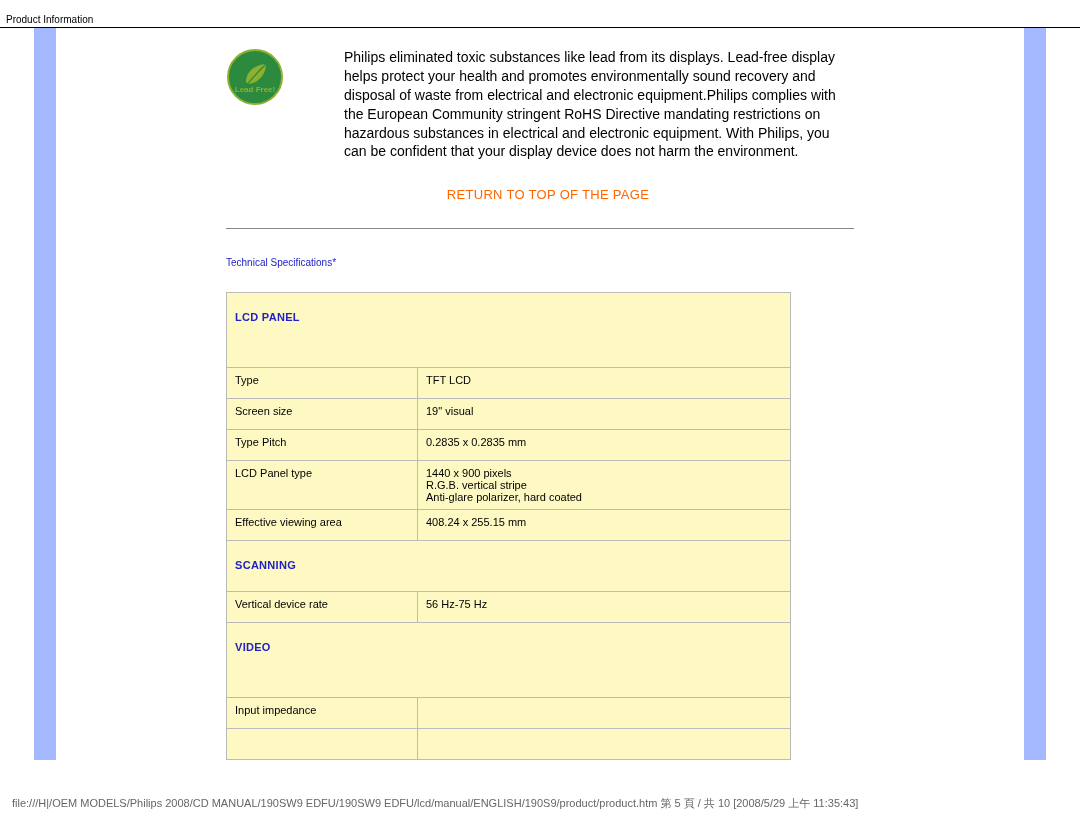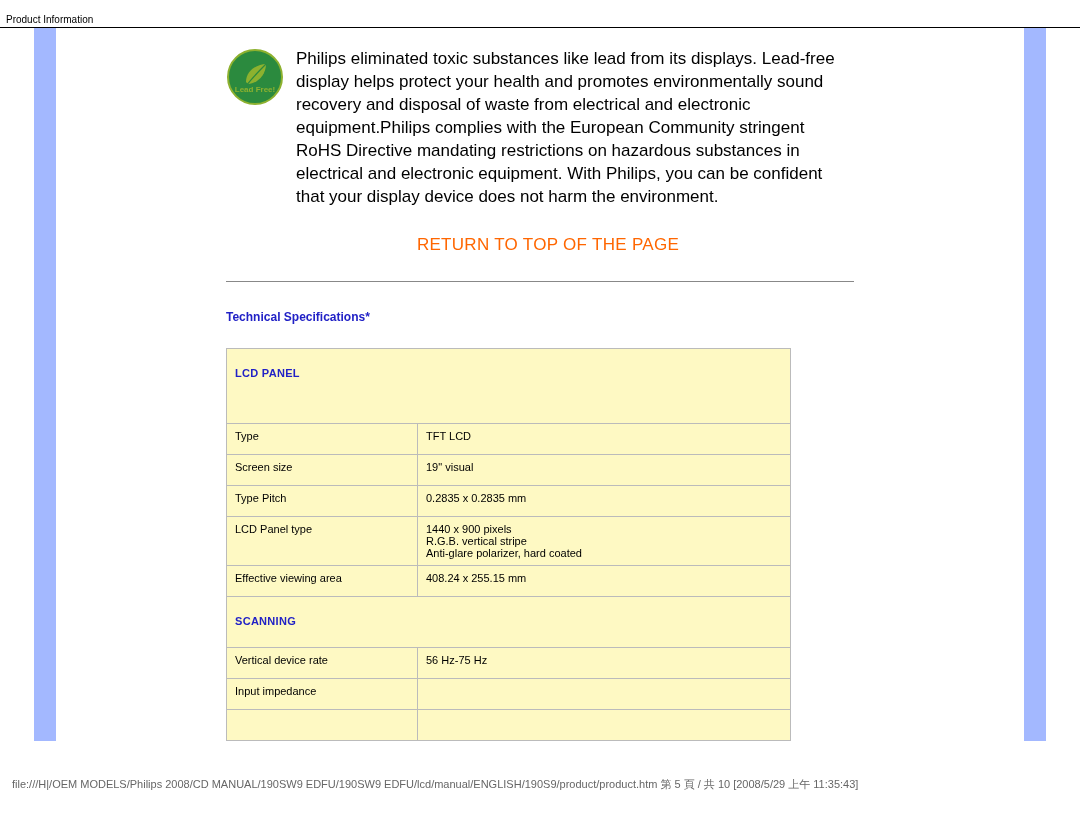--- a/index.html
+++ b/index.html
@@ -48,43 +48,44 @@
     margin-right: 12px;
   }
   .leadfree-badge svg { width: 58px; height: 58px; }
   .badge-text {
     font-weight: bold;
     font-size: 8px;
     fill: #8db12f;
   }
   .intro-text {
     flex: 1;
-    font-size: 17px;
+    font-size: 14px;
     line-height: 1.35;
+    margin-left: 48px;
   }
   .return-top {
     text-align: center;
     margin: 26px 0 26px 0;
   }
   .return-top a {
     color: #ff6600;
-    font-size: 17px;
+    font-size: 13px;
     text-decoration: none;
     letter-spacing: 0.3px;
     margin-left: 16px;
   }
   .section-divider {
     border: none;
     border-top: 1px solid #888;
     margin: 0 0 28px 0;
   }
   .section-title {
     color: #2121c6;
-    font-weight: bold;
-    font-size: 12px;
+    font-weight: normal;
+    font-size: 10px;
     margin-bottom: 24px;
   }
   .spec-table {
     border-collapse: separate;
     border-spacing: 1px;
     width: 565px;
     background: #bbb;
   }
   .spec-table td {
     background: #fef9c3;
@@ -169,20 +170,23 @@
 
       <tr>
         <td colspan="2" class="group-head" style="padding:18px 8px 20px 8px">SCANNING</td>
       </tr>
       <tr>
             <td class="label-col">Vertical device rate</td>
             <td>56 Hz-75 Hz</td>
           </tr>
 
       <tr>
+        <td colspan="2" class="group-head">VIDEO</td>
+      </tr>
+      <tr>
             <td class="label-col">Input impedance</td>
             <td></td>
           </tr>
       <tr>
             <td class="label-col"></td>
             <td></td>
           </tr>
     </tbody>
       </table>
 

